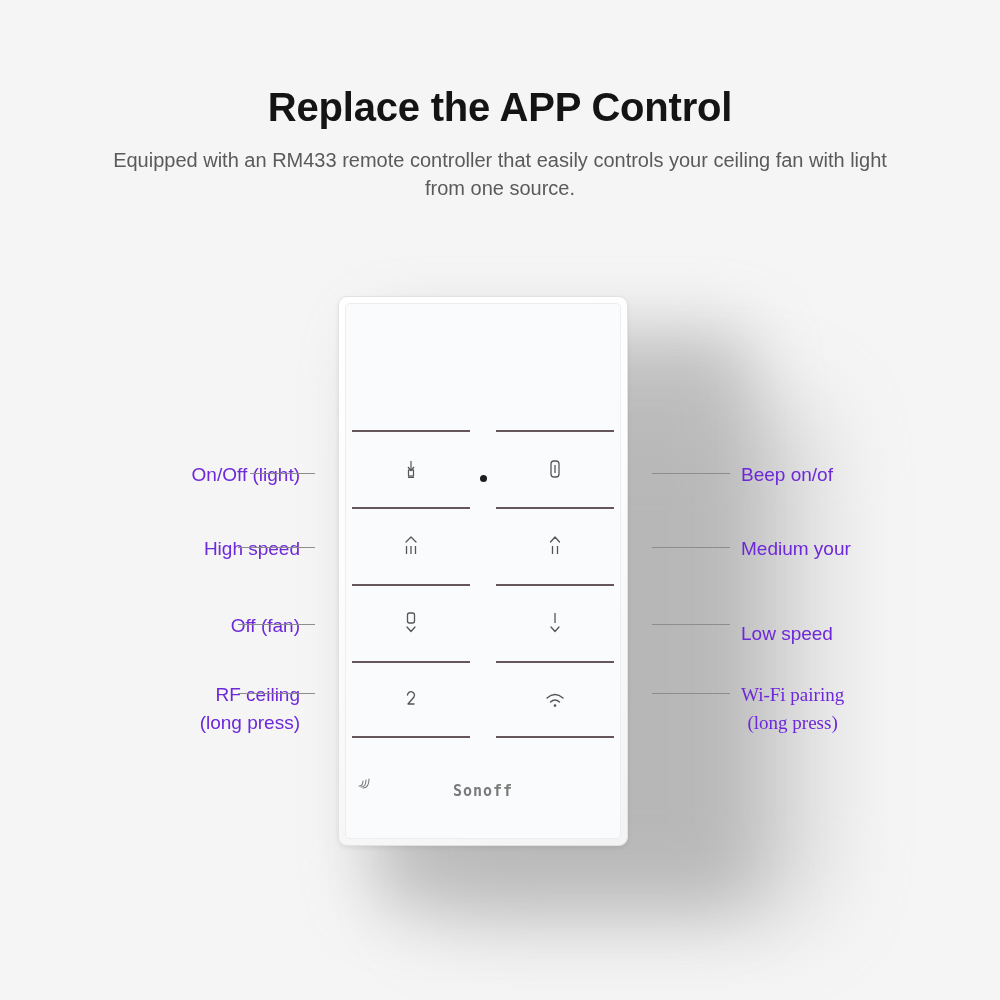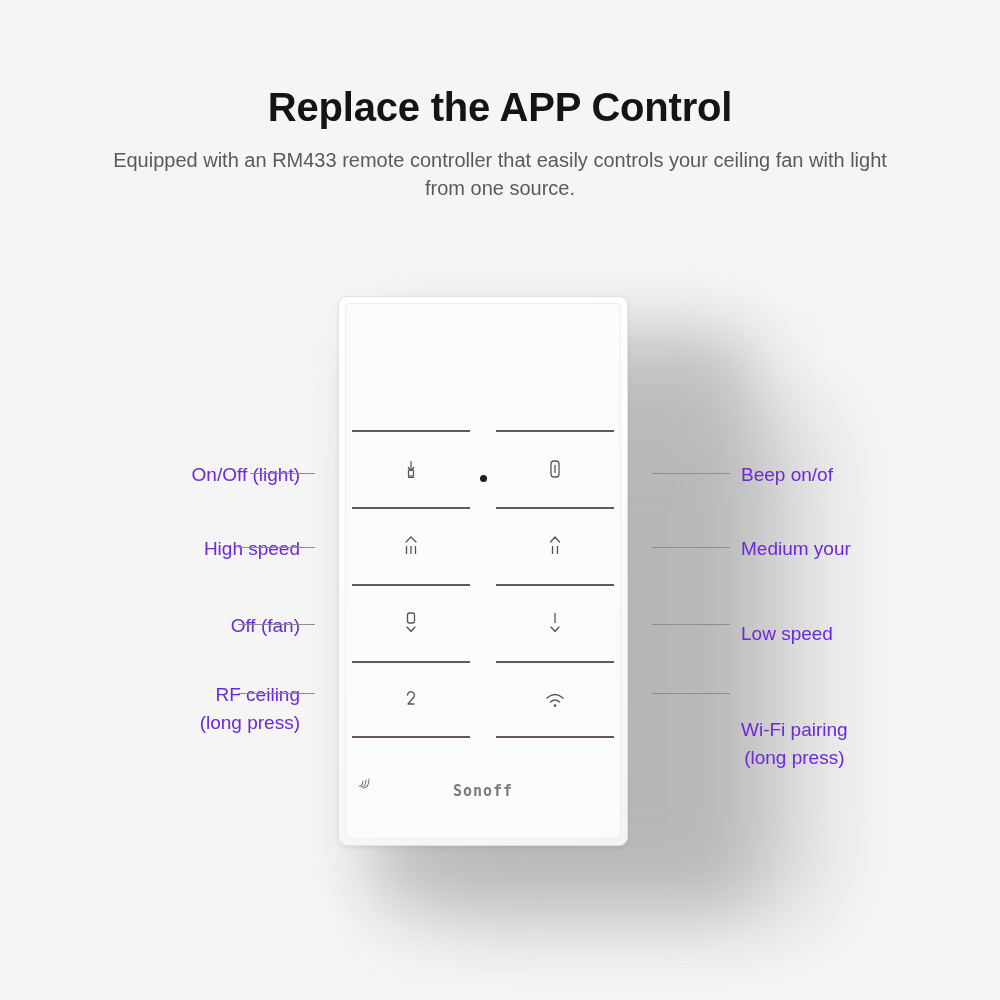--- a/index.html
+++ b/index.html
@@ -340,19 +340,19 @@
   <div class="callout right" style="top:535px;">
     <div>Medium your</div>
   </div>
   <div class="leader" style="left:652px; top:547px; width:78px;"></div>
 
   <div class="callout right" style="top:612px;margin-top:8px;">
     <div>Low speed</div>
   </div>
   <div class="leader" style="left:652px; top:624px; width:78px;"></div>
 
-  <div class="callout right" style="top:716px;">
+  <div class="callout right" style="top:681px;font-family:Liberation Serif, serif;">
     <div>Wi-Fi pairing</div>
     <div style="text-align:center;">(long press)</div>
   </div>
   <div class="leader" style="left:652px; top:693px; width:78px;"></div>
 
 </div>
 
 </body></html>

